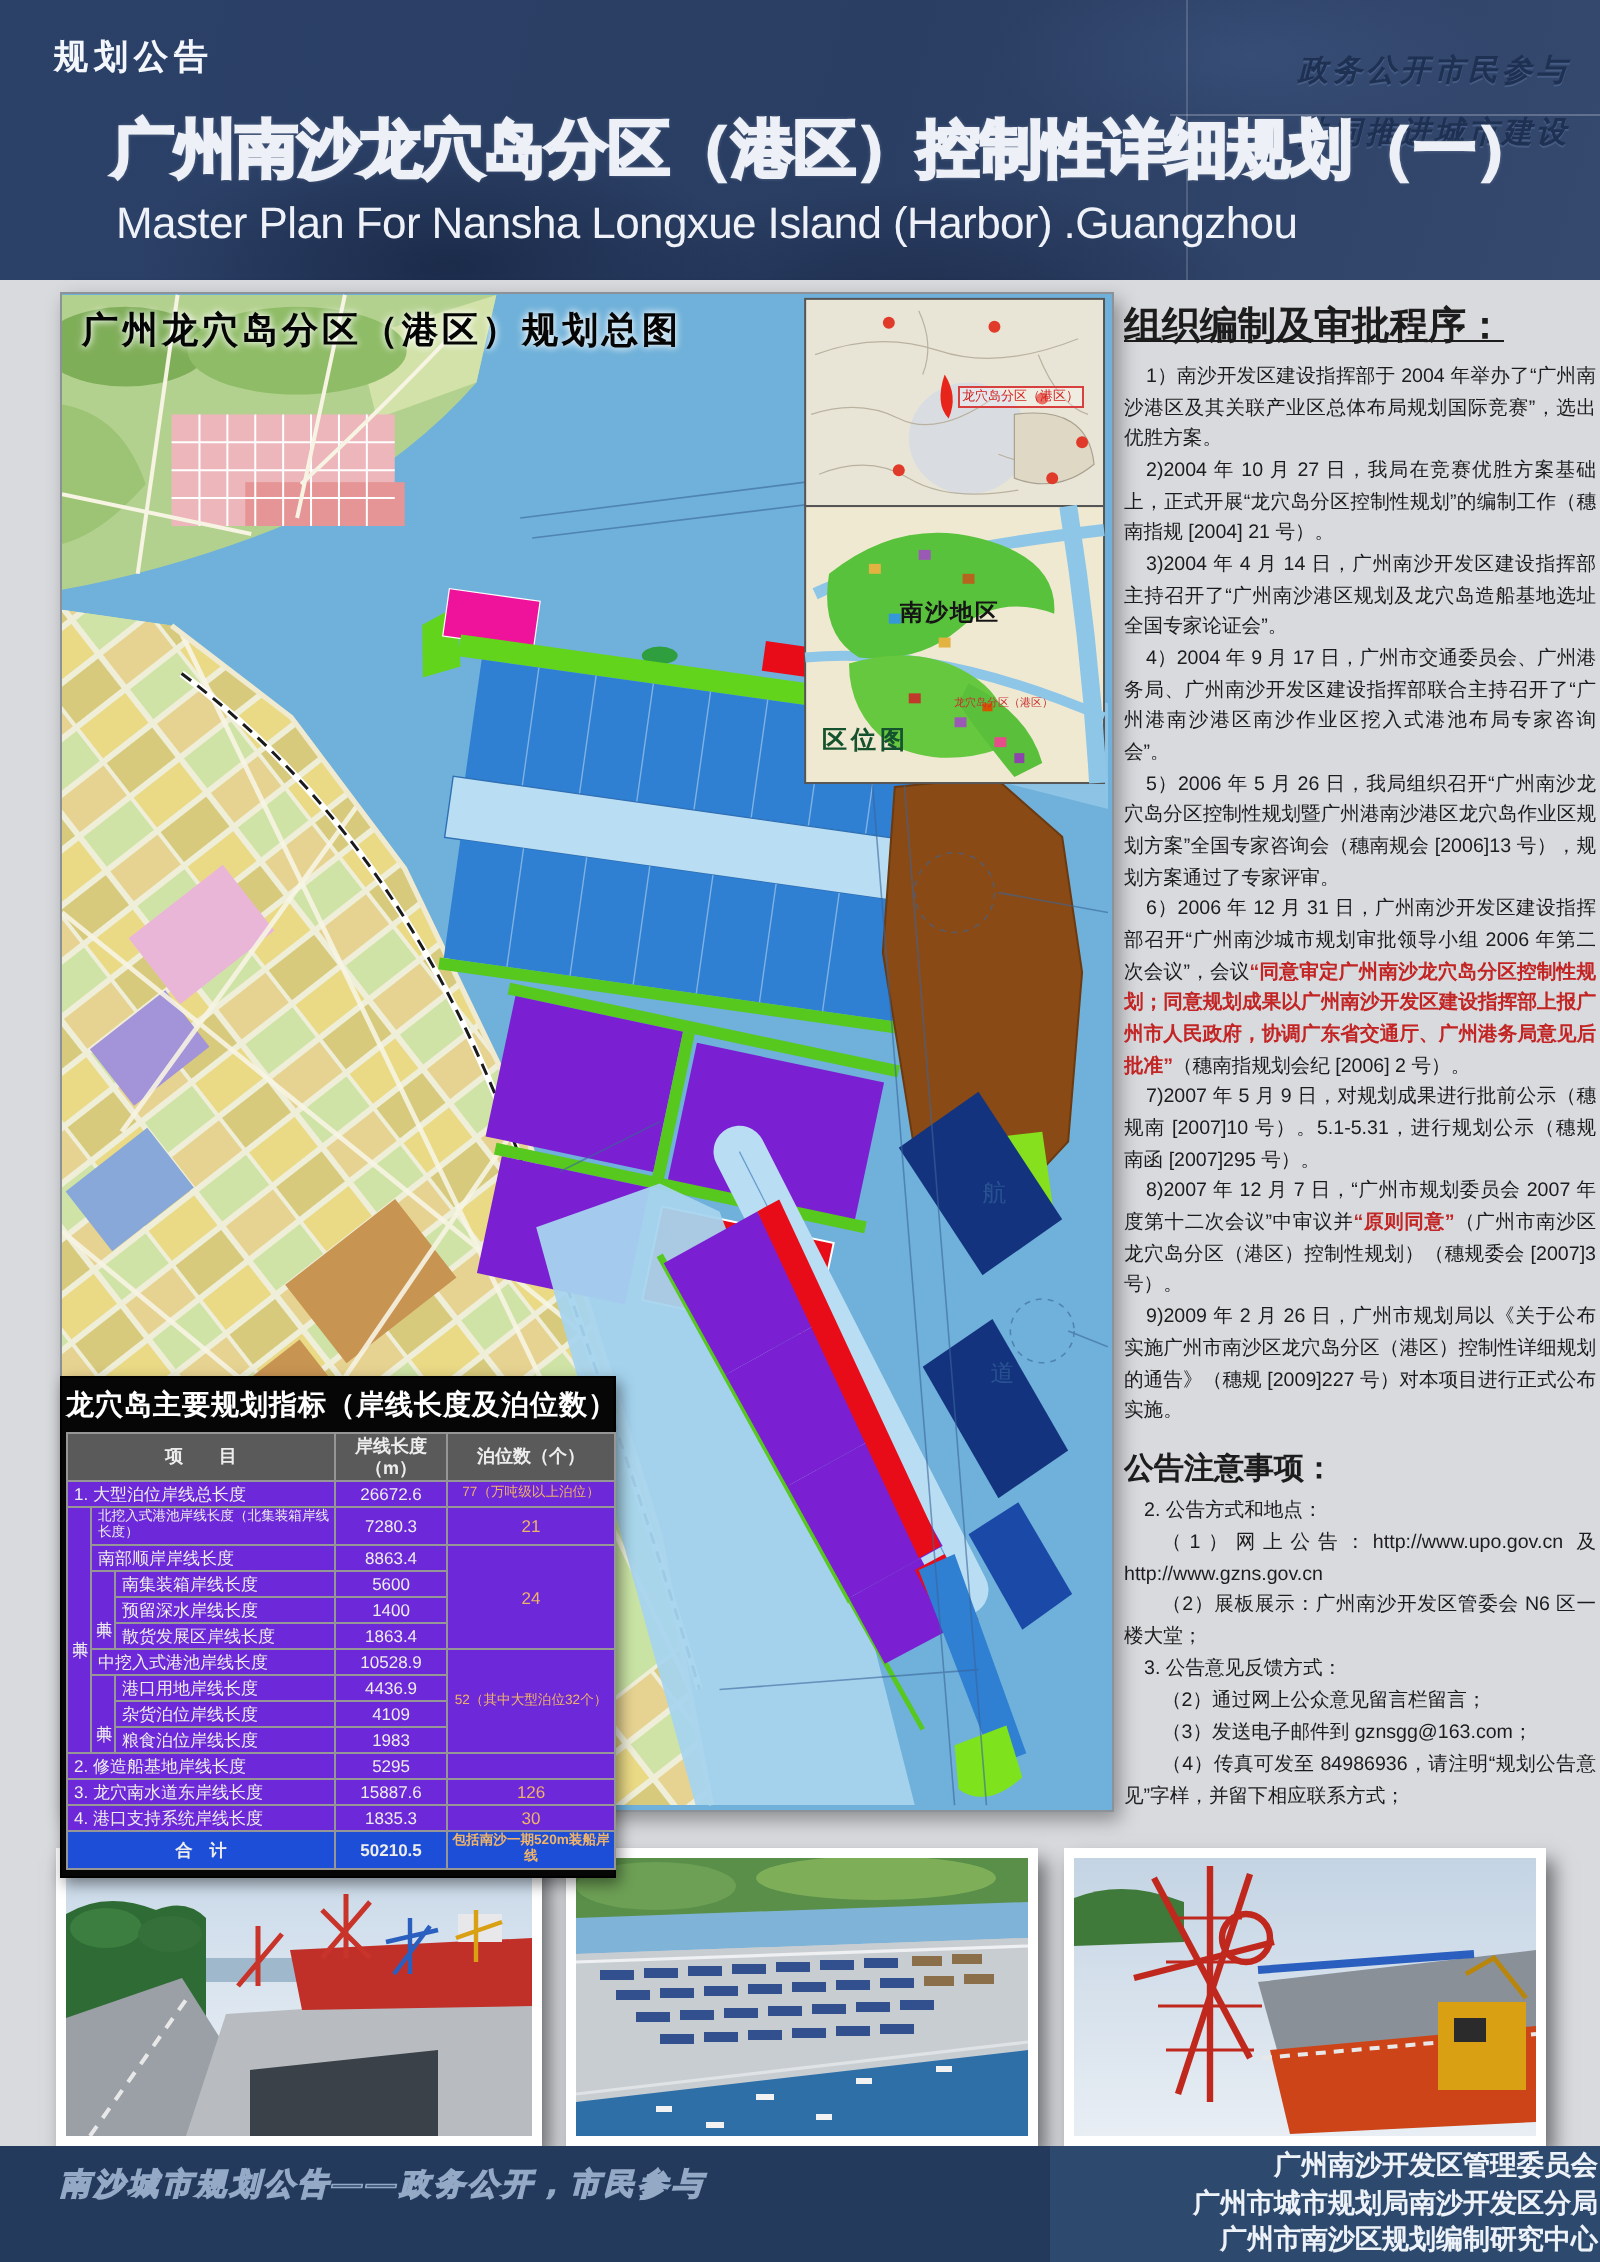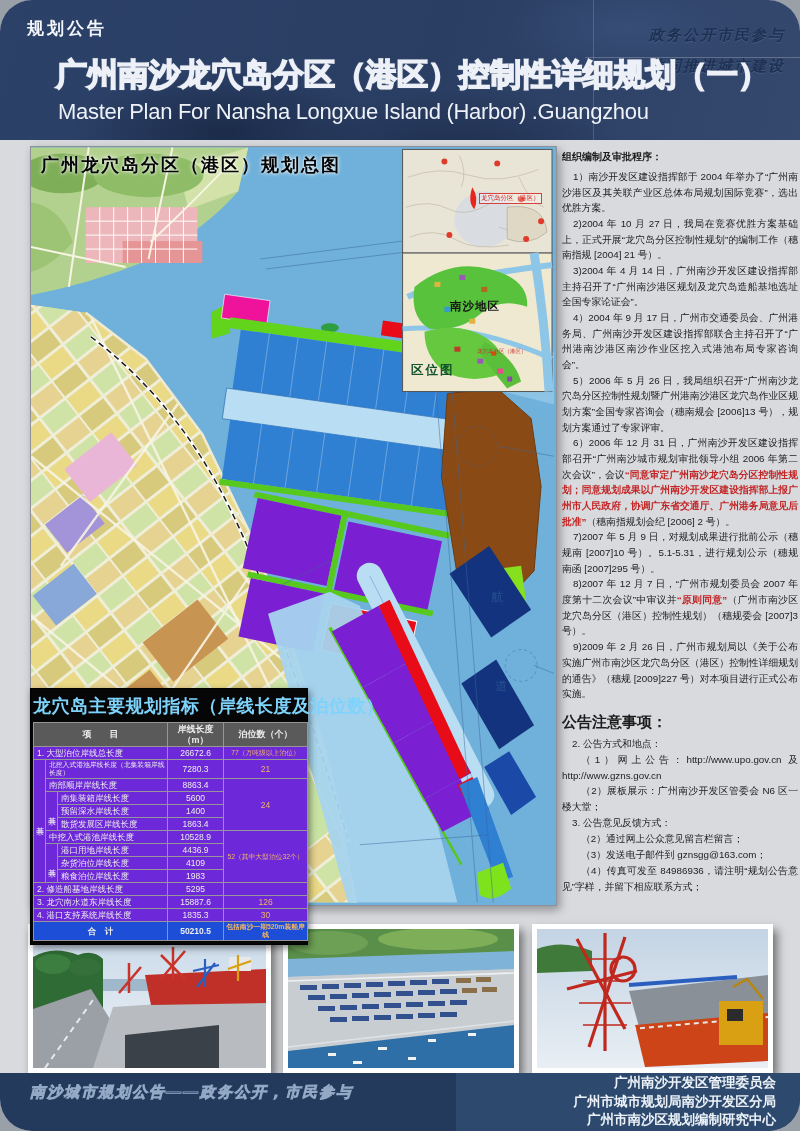--- a/index.html
+++ b/index.html
@@ -1,17 +1,17 @@
 <!DOCTYPE html>
 <html><head>
 <meta charset="utf-8">
 <style>
   html,body{margin:0;padding:0;background:#9aa0a8;}
   .page{position:relative;width:800px;height:1131px;margin:0 auto;background:#d8dade;overflow:hidden;
-        font-family:"Liberation Sans","DejaVu Sans",sans-serif;border-radius:32px;}
+        font-family:"Liberation Sans","DejaVu Sans",sans-serif;}
   
   .header{position:absolute;left:0;top:0;width:800px;height:140px;
           background:linear-gradient(105deg,#2c4168 0%,#2a3e63 55%,#35496f 100%);}
   .header::after{content:"";position:absolute;inset:0;
      background:radial-gradient(ellipse 220px 90px at 28% 95%,rgba(8,18,40,.45),transparent 70%),
                 radial-gradient(ellipse 260px 100px at 58% 110%,rgba(12,22,46,.4),transparent 65%),
                 radial-gradient(ellipse 180px 70px at 78% 20%,rgba(70,95,140,.35),transparent 70%);}
   .h-rule-v{position:absolute;left:593px;top:0;width:1px;height:140px;background:rgba(255,255,255,.16);z-index:3;}
   .h-rule{position:absolute;left:585px;top:57px;width:215px;height:1px;background:rgba(255,255,255,.22);z-index:3;}
   .h-tag{position:absolute;left:27px;top:17px;font-size:17px;font-weight:bold;color:#f3f6fb;letter-spacing:3px;z-index:4;}
@@ -30,51 +30,51 @@
              text-shadow:0 0 3px rgba(255,255,255,.9),0 0 5px rgba(255,255,255,.7);}
   .inset1-label{position:absolute;left:448px;top:46px;z-index:6;font-size:6.5px;color:#d42020;
                 border:1px solid #d84040;padding:0 1px;background:rgba(255,255,255,.28);white-space:nowrap;}
   .inset2-area{position:absolute;left:419px;top:152px;z-index:6;font-size:11.5px;font-weight:bold;color:#151515;
                letter-spacing:1px;white-space:nowrap;}
   .inset2-sub{position:absolute;left:446px;top:201px;z-index:6;font-size:5.5px;color:#c83030;white-space:nowrap;}
   .inset-caption{position:absolute;left:380px;top:215px;z-index:6;font-size:12.5px;font-weight:bold;color:#14532d;
                  letter-spacing:2px;}
   
   .right-col{position:absolute;left:562px;top:148px;width:236px;height:772px;overflow:hidden;color:#1c1c1c;}
-  .sec-title{font-size:10px;font-weight:bold;margin:2px 0 5px;}
+  .sec-title{font-size:19px;font-weight:bold;margin:2px 0 5px;text-decoration:underline;}
   .para{font-size:9.8px;line-height:1.6;text-indent:11px;text-align:justify;}
   .para .red{color:#c32424;font-weight:bold;}
   .notice-title{font-size:15px;font-weight:bold;margin:11px 0 4px;}
   .notice-item{font-size:9.8px;line-height:1.62;text-align:justify;}
   .ni-1{text-indent:10px;} .ni-2{text-indent:19px;}
   
   .table-panel{position:absolute;left:30px;top:688px;width:278px;background:#060606;padding:2px 2px 3px;
                border:1px solid #000;box-shadow:2px 3px 7px rgba(0,0,0,.45);z-index:8;box-sizing:border-box;}
-  .tp-title{color:#7dd3fc;font-weight:bold;font-size:18px;text-align:center;padding:3px 0 4px;letter-spacing:.5px;white-space:nowrap;}
+  .tp-title{color:#ffffff;font-weight:bold;font-size:14px;text-align:center;padding:3px 0 4px;letter-spacing:.5px;white-space:nowrap;}
   .tp-table{width:100%;border-collapse:collapse;font-size:8.5px;color:#ededed;table-layout:fixed;}
   .tp-table th,.tp-table td{border:1px solid #969696;background:#6d28d9;padding:1px 2px;text-align:center;line-height:1.18;
                             overflow:hidden;}
   .tp-table th{background:#5a5a5a;font-size:9px;}
   .item-cell{text-align:left !important;padding-left:3px !important;}
   .berth{color:#f0b468;}
   .small{font-size:6.8px;}
   .v-cell{writing-mode:vertical-rl;text-orientation:upright;padding:0 !important;font-size:8px;letter-spacing:1px;}
   .total-row td{background:#1d4ed8;font-weight:bold;}
   .col-g{width:12px;} .col-sg{width:12px;} .col-item{width:110px;} .col-len{width:56px;} .col-berth{width:84px;}
   
   .photo{position:absolute;top:924px;height:149px;background:#fff;padding:5px;box-sizing:border-box;
          box-shadow:4px 6px 9px rgba(0,0,0,.5);}
   .photo svg{display:block;width:100%;height:100%;}
   .p1{left:28px;width:243px;} .p2{left:283px;width:236px;} .p3{left:532px;width:241px;}
   
   .footer{position:absolute;left:0;top:1073px;width:800px;height:58px;background:#233a5c;}
   .f-slogan{position:absolute;left:30px;top:10px;font-size:15px;font-weight:bold;font-style:italic;
             color:#2c4468;-webkit-text-stroke:.8px #93a9c6;letter-spacing:2px;white-space:nowrap;}
-  .f-panel{position:absolute;right:0;top:0;width:344px;height:58px;background:#2d4a6e;
-           display:flex;flex-direction:column;justify-content:center;align-items:flex-end;padding-right:24px;box-sizing:border-box;}
+  .f-panel{position:absolute;right:0;top:0;width:275px;height:58px;background:#2d4a6e;
+           display:flex;flex-direction:column;justify-content:center;align-items:flex-end;padding-right:1px;box-sizing:border-box;}
   .f-org{font-size:13.5px;font-weight:bold;color:#edf2f8;line-height:1.4;white-space:nowrap;}
 </style>
 </head>
 <body>
 
 <div class="page">
 
   <div class="header">
     <div class="h-rule-v"></div>
     <div class="h-rule"></div>

